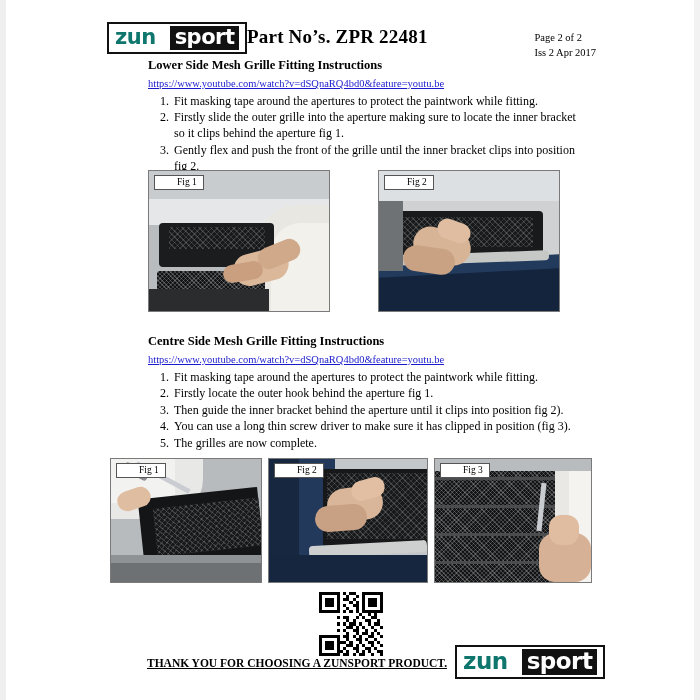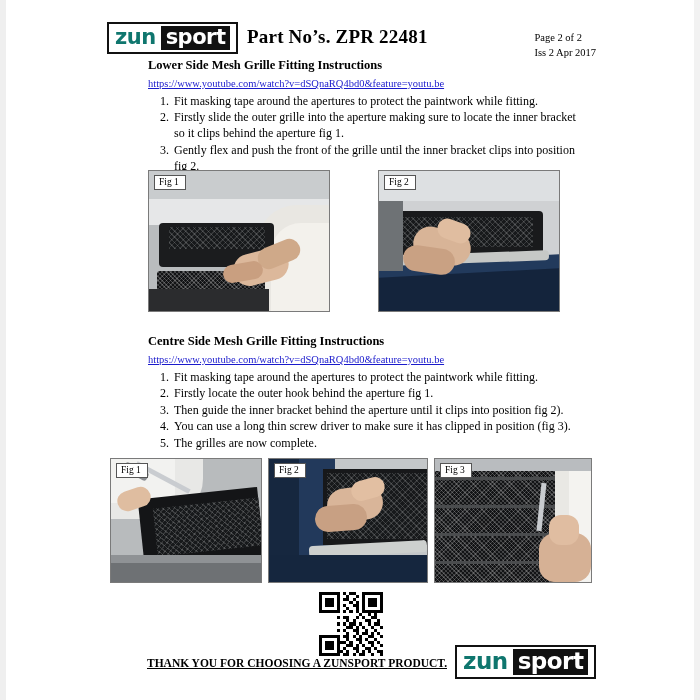--- a/index.html
+++ b/index.html
@@ -49,21 +49,21 @@
   }
   .logo .sportwrap {
     display: inline-block;
     background: #111;
     color: #fff;
     font-family: "DejaVu Sans", sans-serif;
     font-weight: bold;
     font-size: 21px;
     letter-spacing: -0.5px;
     padding: 1px 5px 2px 5px;
-    margin-left: 5px;
+    margin-left: 14px;
   }
   .logo-header {
     position: absolute;
     left: 107px;
     top: 8px;
   }
   .part-no {
     position: absolute;
     left: 247px;
     top: 12px;
@@ -119,21 +119,21 @@
     background: #cfd2d4;
     overflow: hidden;
   }
   .fig-label {
     position: absolute;
     left: 5px;
     top: 4px;
     background: #ffffff;
     border: 1px solid #555;
     font-size: 9.5px;
-    padding: 1px 6px 2px 4px;
+    padding: 1px 6px 2px 22px;
     font-family: "Liberation Serif", serif;
     z-index: 6;
     line-height: 1.1;
   }
   .fig .inner { position: absolute; inset: 0; }
 
   
   #fig1a { left: 148px; top: 170px; width: 180px; height: 140px; }
   #fig1b { left: 378px; top: 170px; width: 180px; height: 140px; }
   

